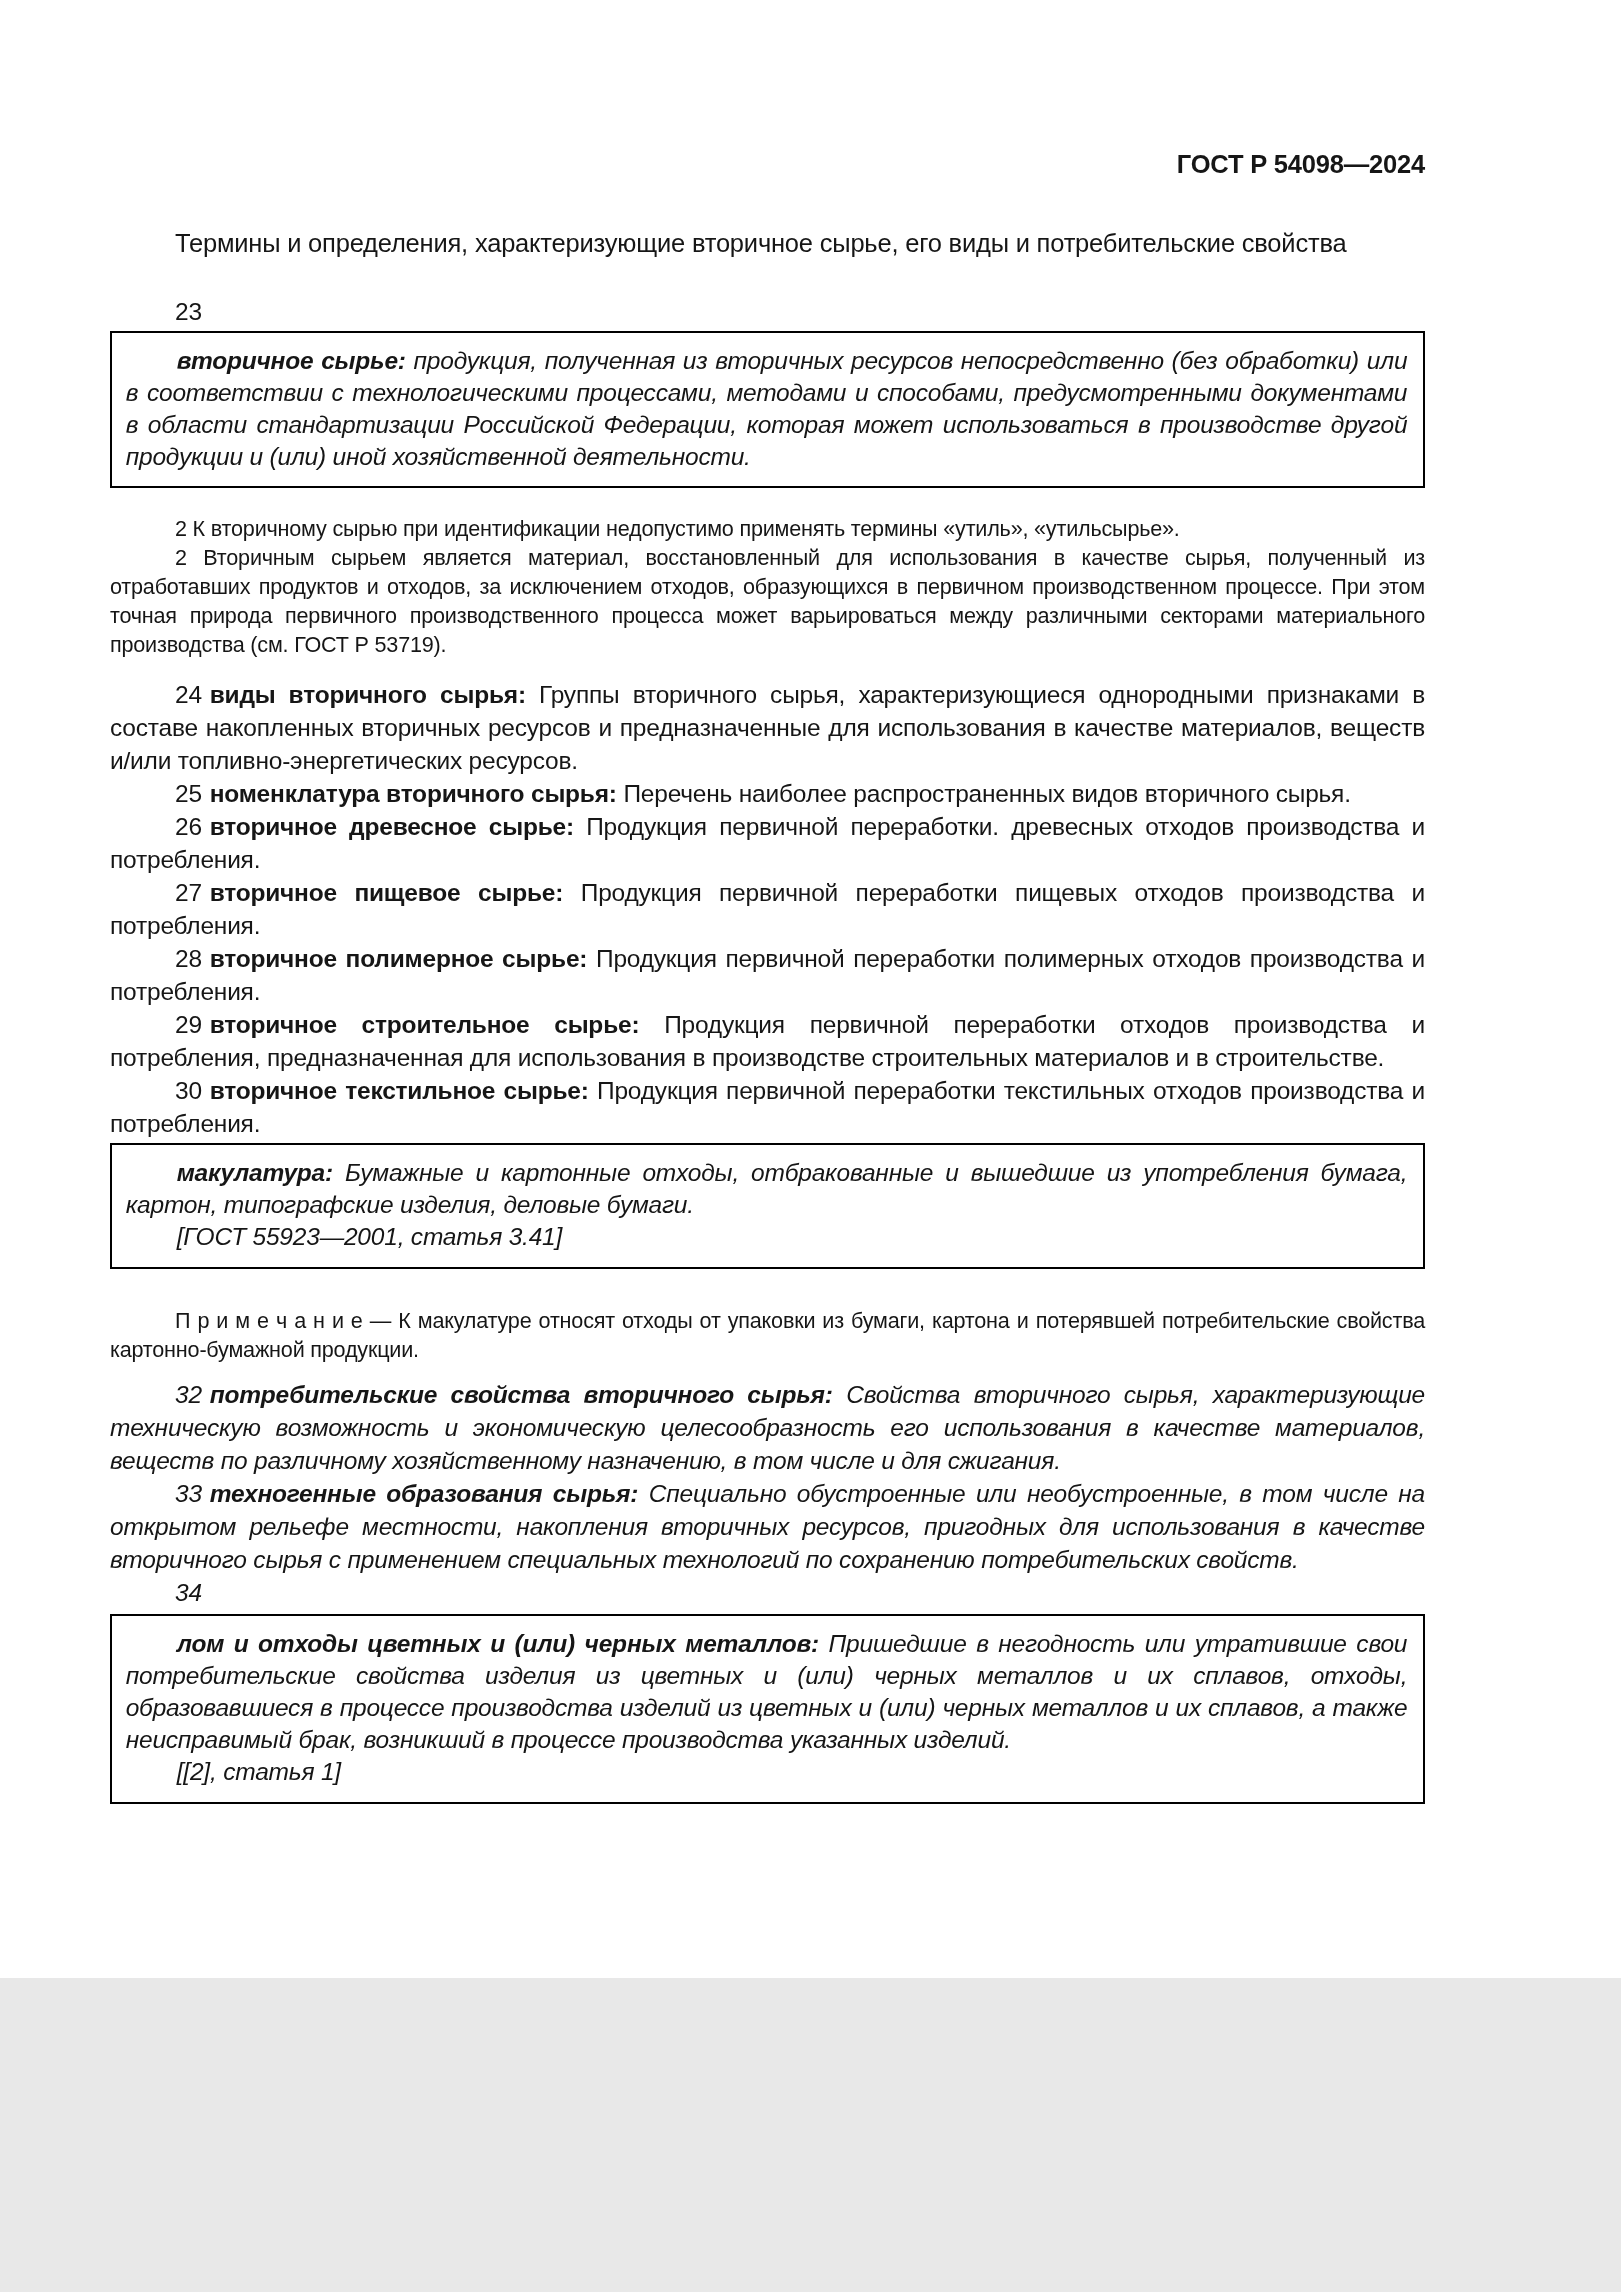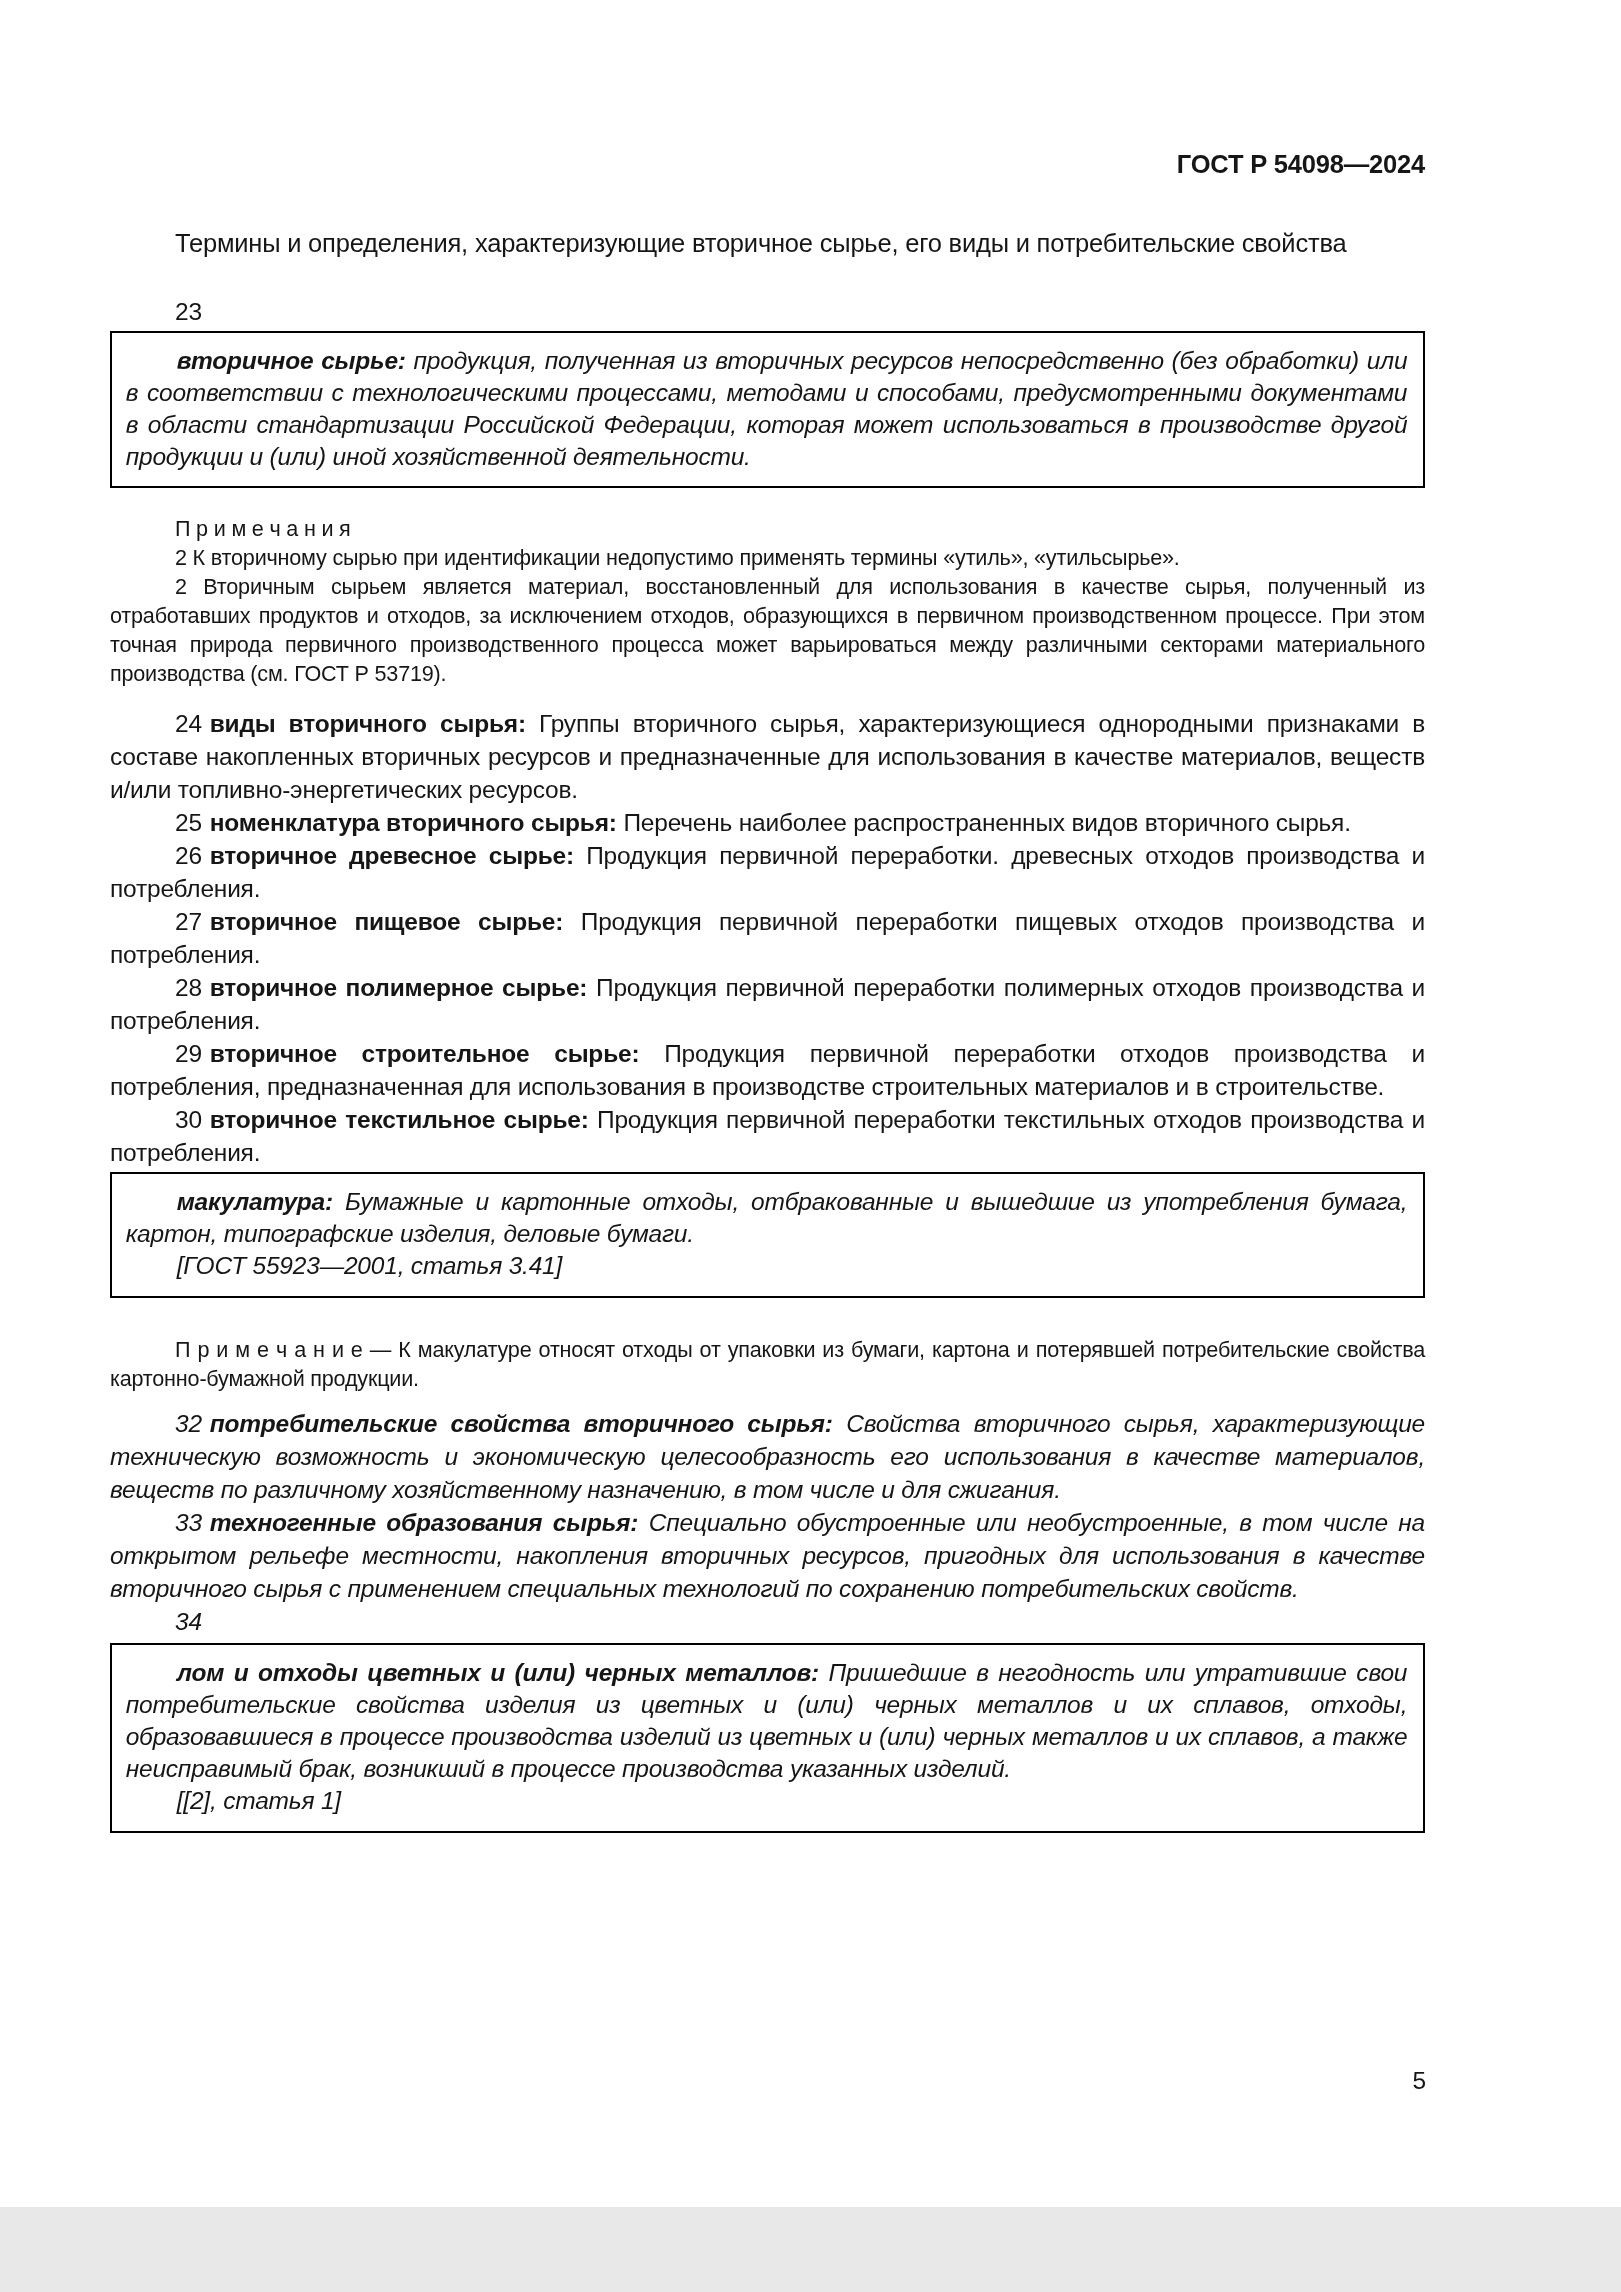--- a/index.html
+++ b/index.html
@@ -3,21 +3,21 @@
 <meta charset="utf-8">
 <style>
   html, body {
     margin: 0;
     padding: 0;
     background: #e8e8e8;
   }
   .page {
     position: relative;
     width: 1621px;
-    height: 2207px;
+    height: 1978px;
     margin: 0 auto;
     background: #ffffff;
     color: #161616;
     font-family: "Liberation Sans", "DejaVu Sans", sans-serif;
     box-sizing: border-box;
     padding: 147px 196px 0 110px;
     letter-spacing: -0.2px;
   }
   .running-header {
     text-align: right;
@@ -108,21 +108,20 @@
 
   <p class="heading">Термины и определения, характеризующие вторичное сырье, его виды и потребительские свойства</p>
 
   <p class="term-number num-23">23</p>
 
   <div class="def-box">
     <p class="box-def"><b>вторичное сырье:</b> <span>продукция, полученная из вторичных ресурсов непосредственно (без обработки) или в соответствии с технологическими процессами, методами и способами, предусмотренными документами в области стандартизации Российской Федерации, которая может использоваться в производстве другой продукции и (или) иной хозяйственной деятельности.</span></p>
   </div>
 
   <div class="notes">
-    <p>П р и м е ч а н и я</p>
     <p>2 К вторичному сырью при идентификации недопустимо применять термины «утиль», «утильсырье».</p>
     <p>2 Вторичным сырьем является материал, восстановленный для использования в качестве сырья, полученный из отработавших продуктов и отходов, за исключением отходов, образующихся в первичном производственном процессе. При этом точная природа первичного производственного процесса может варьироваться между различными секторами материального производства (см. ГОСТ Р 53719).</p>
   </div>
 
   <div class="terms-block">
     <p class="term-para"><span class="t-num">24</span><b>виды вторичного сырья:</b> <span>Группы вторичного сырья, характеризующиеся однородными признаками в составе накопленных вторичных ресурсов и предназначенные для использования в качестве материалов, веществ и/или топливно-энергетических ресурсов.</span></p>
     <p class="term-para"><span class="t-num">25</span><b>номенклатура вторичного сырья:</b> <span>Перечень наиболее распространенных видов вторичного сырья.</span></p>
     <p class="term-para"><span class="t-num">26</span><b>вторичное древесное сырье:</b> <span>Продукция первичной переработки. древесных отходов производства и потребления.</span></p>
     <p class="term-para"><span class="t-num">27</span><b>вторичное пищевое сырье:</b> <span>Продукция первичной переработки пищевых отходов производства и потребления.</span></p>
     <p class="term-para"><span class="t-num">28</span><b>вторичное полимерное сырье:</b> <span>Продукция первичной переработки полимерных отходов производства и потребления.</span></p>

